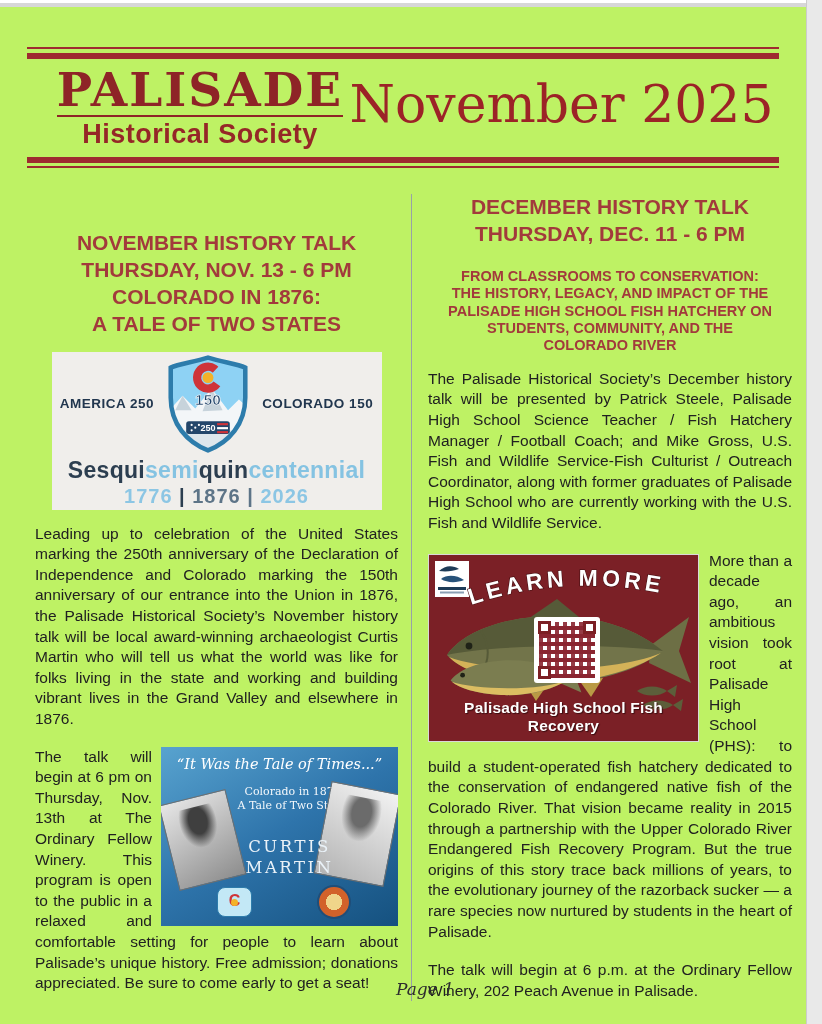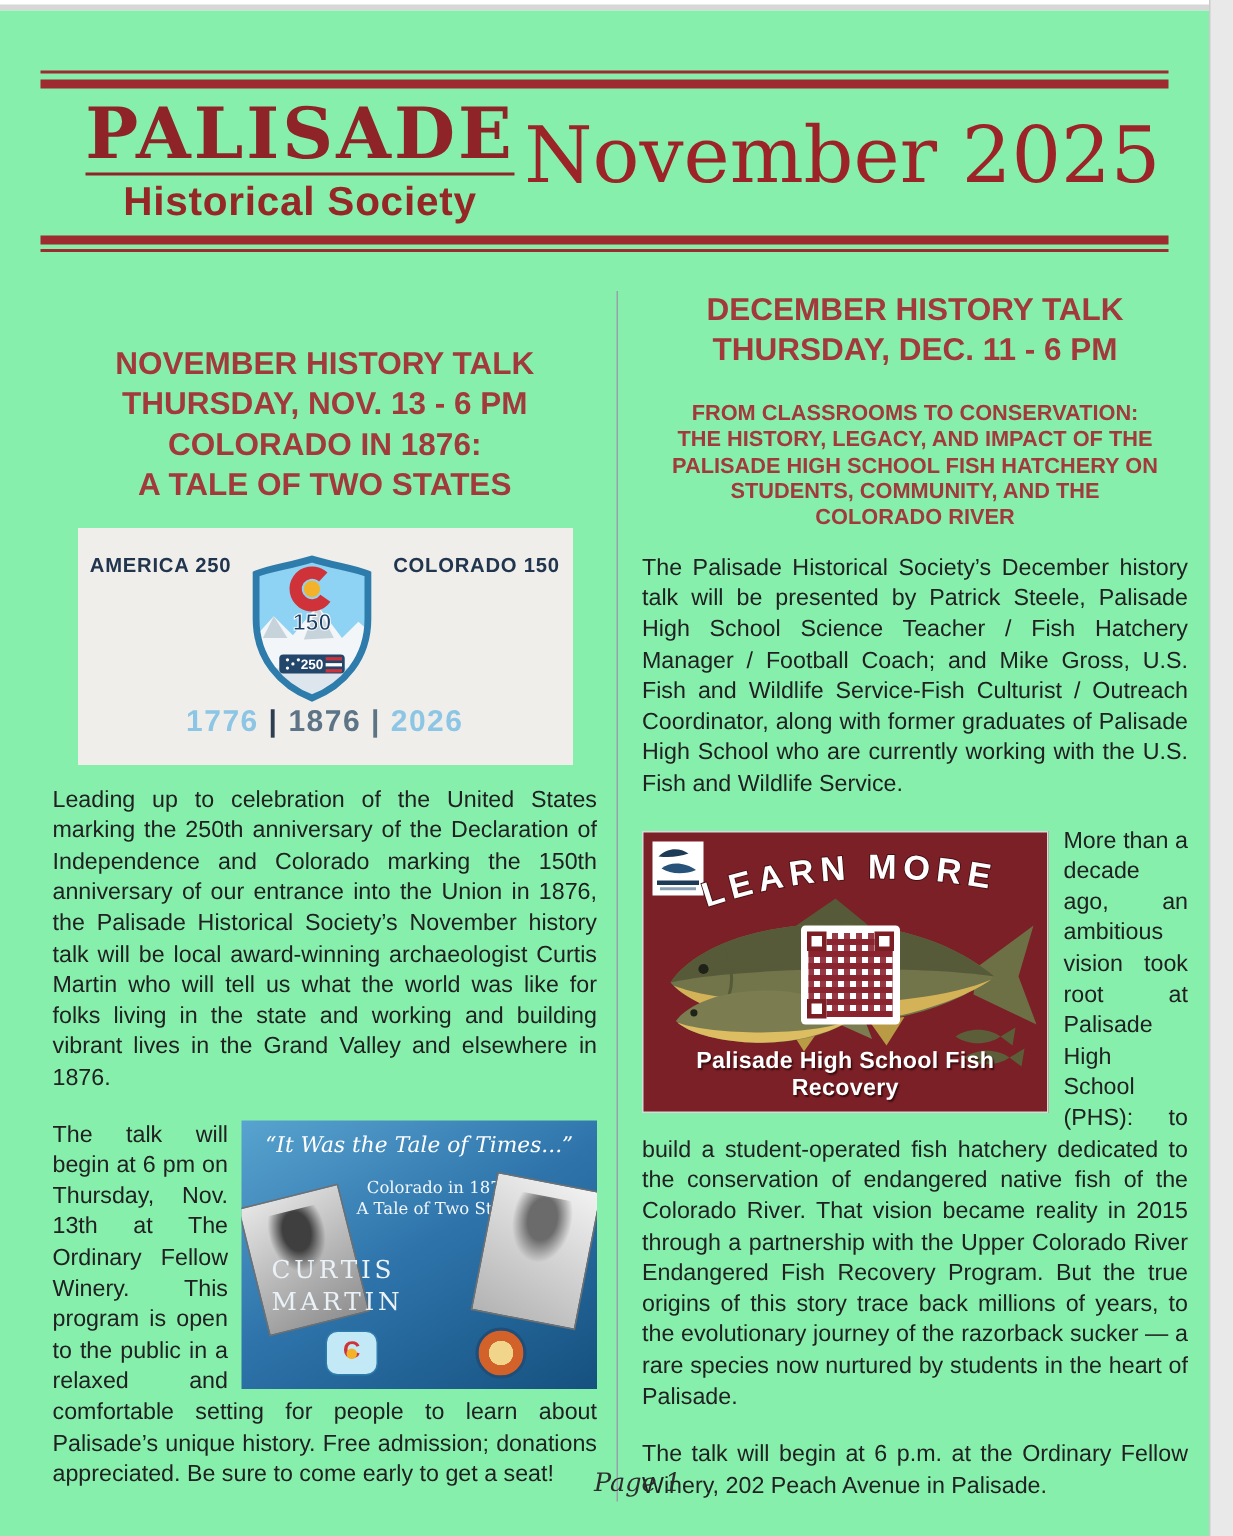--- a/index.html
+++ b/index.html
@@ -1,20 +1,20 @@
 <!DOCTYPE html>
 <html><head>
 <meta charset="utf-8">
 <style>
   * { margin:0; padding:0; box-sizing:border-box; }
   body { background:#f2f2f2; font-family:"Liberation Sans", sans-serif; }
   #app { position:relative; width:822px; height:1024px; background:#ffffff; overflow:hidden; }
   .top-strip { position:absolute; top:3px; left:0; width:822px; height:4px; background:#d7d7d7; }
   .right-strip { position:absolute; top:0; right:0; width:16px; height:1024px; background:#e9e9e9; border-left:1px solid #cccccc; }
-  .page { position:absolute; top:7px; left:0; width:806px; height:1017px; background:#86efac; }
+  .page { position:absolute; top:7px; left:0; width:806px; height:1017px; background:#bef264; }
 
   
   .rule-pair { width:752px; margin:0 auto; }
   .rule-pair.top-pair { padding-top:40px; }
   .r-thin  { height:2px; background:#9e2b30; }
   .r-thick { height:6px; background:#9e2b30; }
   .top-pair .r-thin { margin-bottom:4px; }
   .bot-pair .r-thick { margin-bottom:3px; }
 
   .header-row { display:flex; align-items:center; padding:6px 28px 4px 55px; height:98px; }
@@ -33,21 +33,21 @@
 
   .talk-heading { font-size:21px; font-weight:bold; color:#a23a3c; text-align:center;
                   line-height:1.28; white-space:pre-line; }
   .talk-subheading { font-size:14.5px; font-weight:bold; color:#a23a3c; text-align:center;
                   line-height:1.2; white-space:pre-line; margin-top:20px; }
   .body-text { font-size:15.5px; line-height:1.33; color:#212121; text-align:justify; }
 
   
   .badge-fig { width:330px; height:158px; margin:14px auto 2px auto; background:#f0eeeb;
                display:flex; flex-direction:column; align-items:center; justify-content:center; }
-  .badge-row { display:flex; align-items:flex-start; justify-content:center; gap:8px; }
+  .badge-row { display:flex; align-items:center; justify-content:center; gap:8px; }
   .badge-side { font-size:13.5px; font-weight:bold; color:#21364e; letter-spacing:0.5px; white-space:nowrap; }
   .shield-svg { width:92px; height:100px; }
   .sesqui-word { font-size:23px; font-weight:bold; margin-top:3px; letter-spacing:0.3px; }
   .c-dark  { color:#2c3e50; }
   .c-light { color:#85c3e2; }
   .years-row { font-size:20px; font-weight:bold; margin-top:1px; letter-spacing:1px; }
   .y-light { color:#8cc6e4; }
   .y-slate { color:#5d7487; }
   .y-sep-d { color:#2c3e50; }
   .y-sep-s { color:#5d7487; }
@@ -55,21 +55,21 @@
   .p-lead { margin-top:14px; }
 
   
   .wrap-block { margin-top:17px; }
   .curtis-fig { float:right; width:237px; height:179px; margin:0 0 4px 9px; position:relative;
                 background:linear-gradient(150deg,#58a3cf 0%, #2e74ab 48%, #15517f 100%); overflow:hidden; }
   .curtis-quote { position:absolute; top:9px; left:0; right:0; text-align:center; color:#ffffff;
                   font-family:"DejaVu Serif", serif; font-style:italic; font-size:14.5px; }
   .curtis-sub { position:absolute; top:38px; left:40px; right:10px; text-align:center; color:#f2f7fb;
                 font-family:"DejaVu Serif", serif; font-size:11px; line-height:1.3; white-space:pre-line; }
-  .curtis-name { position:absolute; top:89px; left:0; right:0; text-align:left; color:#eaf2f8;
+  .curtis-name { position:absolute; top:89px; left:0; right:0; text-align:center; color:#eaf2f8;
                  font-family:"DejaVu Serif", serif; font-size:16.5px; letter-spacing:2.5px;
                  line-height:1.3; white-space:pre-line;padding-left:20px; }
   .photo { position:absolute; border:1px solid #6f6f6f; }
   .photo::after { content:""; position:absolute; left:22%; top:10%; width:56%; height:48%;
                   background:radial-gradient(ellipse at 50% 35%, #3f3f3f 35%, rgba(70,70,70,0) 72%); }
   .photo-left { left:7px; top:49px; width:69px; height:88px; transform:rotate(-14deg);
                 background:linear-gradient(160deg,#e6e6e6,#8d8d8d); }
   .photo-right { right:5px; top:40px; width:71px; height:94px; transform:rotate(11deg);
                  background:linear-gradient(200deg,#f2f2f2,#b3b3b3); }
   .photo-right::after { background:radial-gradient(ellipse at 50% 35%, #6b6b6b 35%, rgba(120,120,120,0) 72%); }
@@ -168,20 +168,21 @@
                   <circle cx="40" cy="78" r="1.2" fill="#ffffff"></circle>
                 <rect x="60" y="76" width="12" height="2.4" fill="#cf3339"></rect>
                   <rect x="60" y="80.4" width="12" height="2.4" fill="#ffffff"></rect>
                   <rect x="60" y="84.8" width="12" height="2.4" fill="#cf3339"></rect>
                 <text x="50" y="85" text-anchor="middle" font-size="10" font-weight="bold" fill="#ffffff" font-family="Liberation Sans, sans-serif">250</text>
               </g>
               <path d="M50,4 C66,9 82,11 91,15 L91,48 C91,77 73,97 50,106 C27,97 9,77 9,48 L9,15 C18,11 34,9 50,4 Z" fill="none" stroke="#2d7cab" stroke-width="5"></path>
             </svg>
             <span class="badge-side">COLORADO 150</span>
           </div>
+          <div class="sesqui-word"><span class="c-dark">Sesqui</span><span class="c-light">semi</span><span class="c-dark">quin</span><span class="c-light">centennial</span></div>
           <div class="years-row"><span class="y-light">1776</span> <span class="y-sep-d">|</span> <span class="y-slate">1876</span> <span class="y-sep-s">|</span> <span class="y-light">2026</span></div>
         </div>
 
         <p class="body-text p-lead">Leading up to celebration of the United States marking the 250th anniversary of the Declaration of Independence and Colorado marking the 150th anniversary of our entrance into the Union in 1876, the Palisade Historical Society’s November history talk will be local award-winning archaeologist Curtis Martin who will tell us what the world was like for folks living in the state and working and building vibrant lives in the Grand Valley and elsewhere in 1876.</p>
 
         <div class="wrap-block">
           <div class="curtis-fig">
             <div class="curtis-quote">“It Was the Tale of Times...”</div>
             <div class="curtis-sub">Colorado in 1876:
 A Tale of Two States</div>

